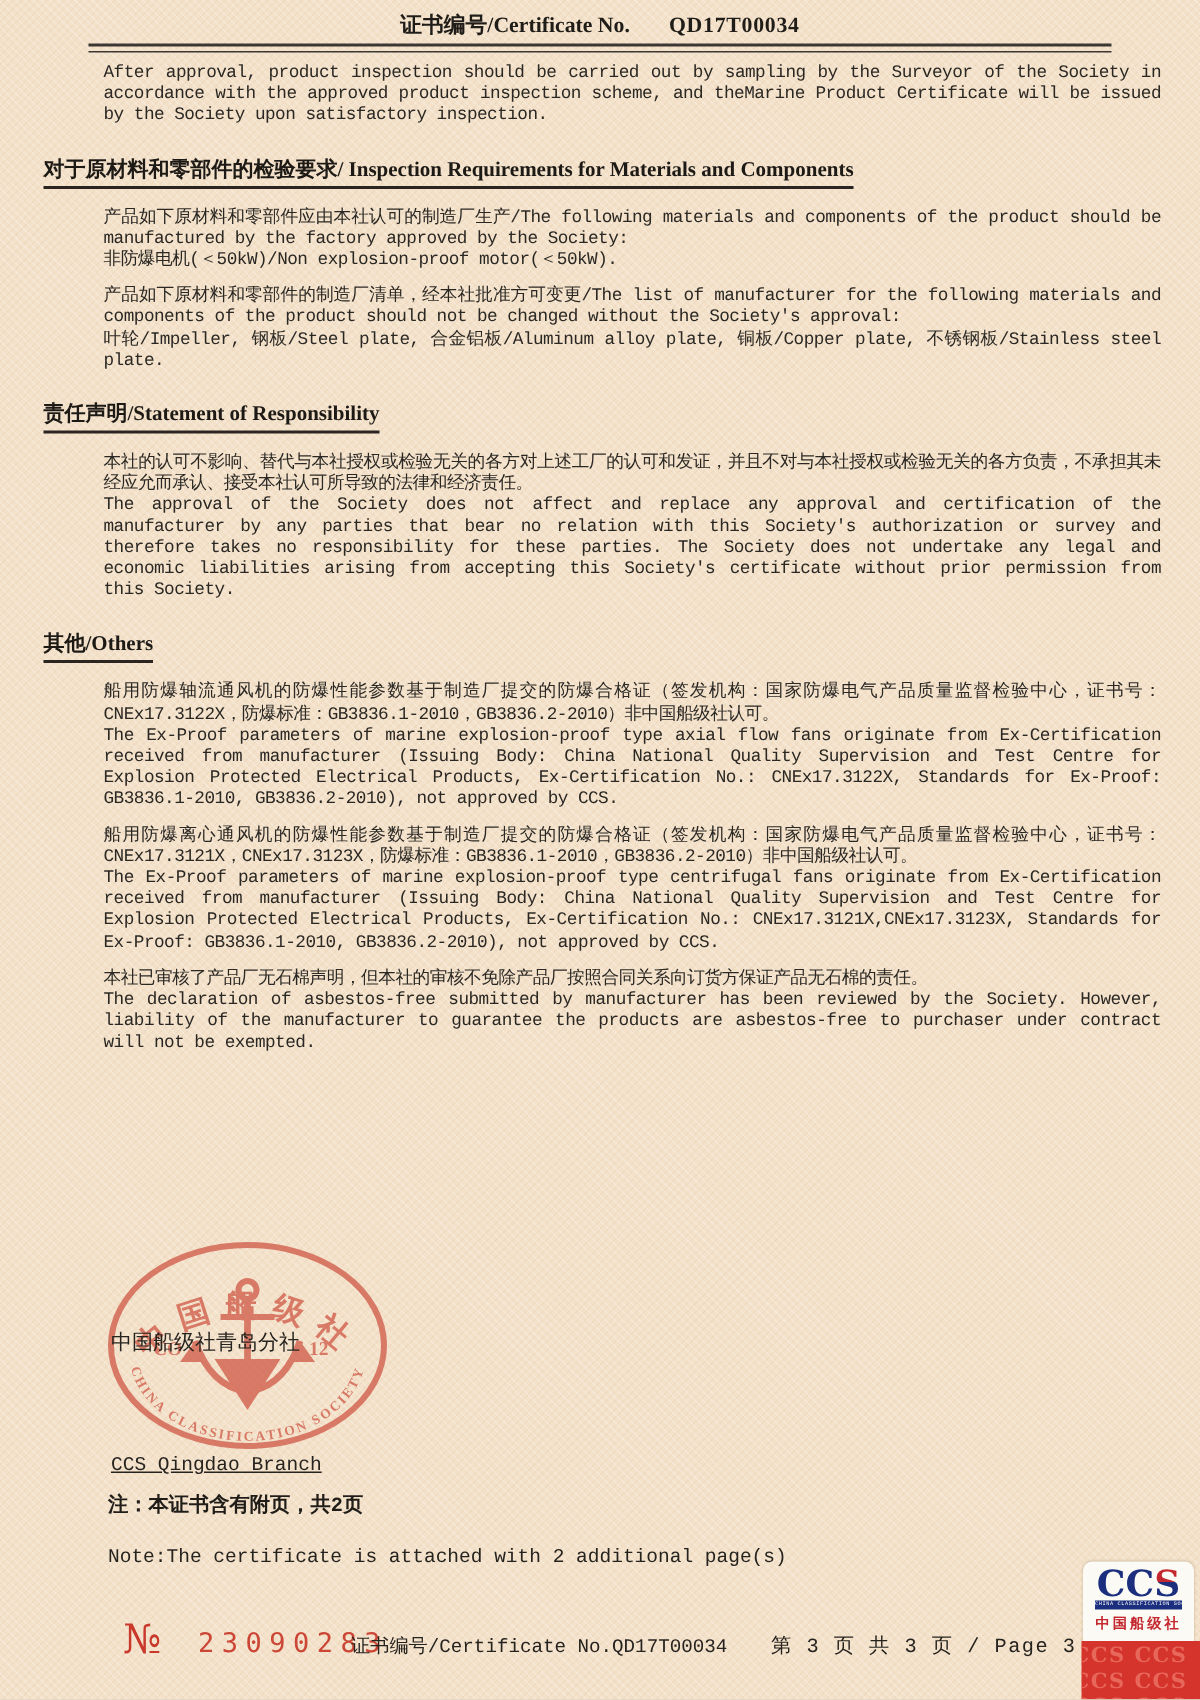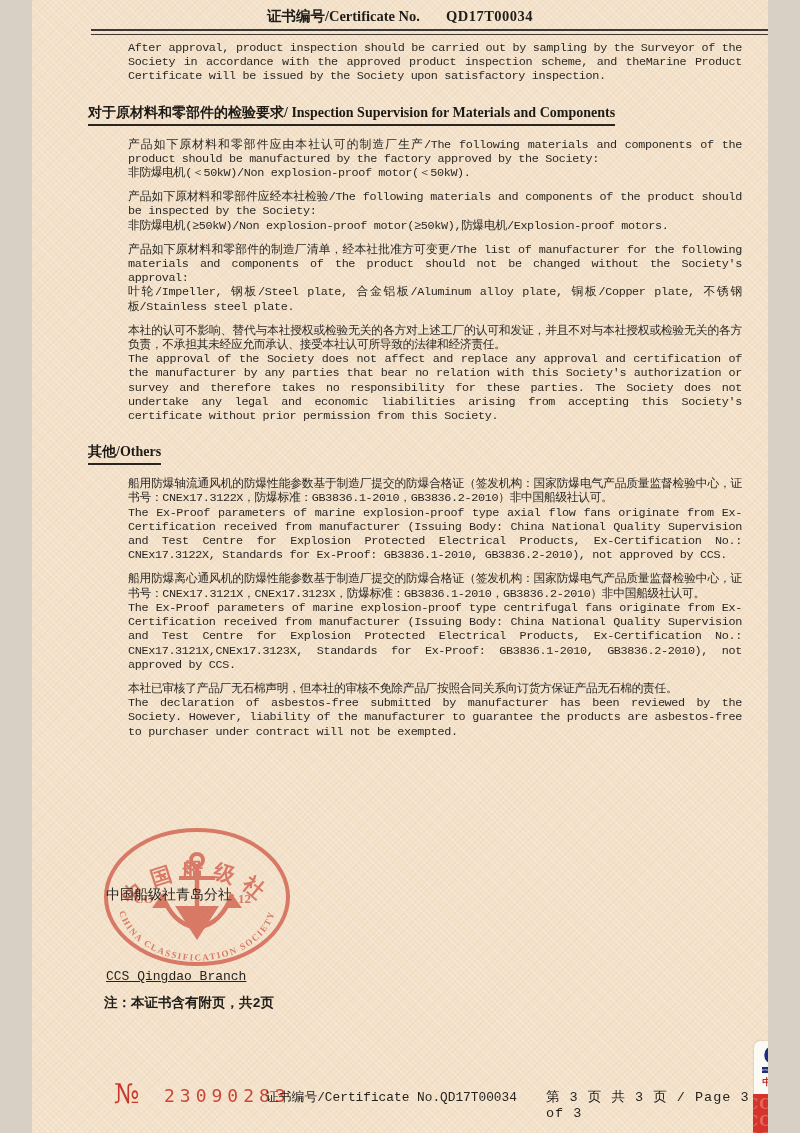--- a/index.html
+++ b/index.html
@@ -1,18 +1,18 @@
 <!DOCTYPE html>
 <html><head>
 <meta charset="utf-8">
 <style>
   html,body{margin:0;padding:0;background:#d8d0c4;}
   .page{
     position:relative;
-    width:736px;height:1133px;
+    width:800px;height:1133px;
     margin:0 auto;
     background-color:#f3e1c9;
     background-image:
       repeating-linear-gradient(45deg, rgba(255,255,255,.22) 0 1px, transparent 1px 4px),
       repeating-linear-gradient(-45deg, rgba(206,177,142,.12) 0 1px, transparent 1px 4px);
     overflow:hidden;
     font-family:"Liberation Mono","DejaVu Sans Mono",monospace;
     color:#2b2824;
   }
   .header{
@@ -23,21 +23,21 @@
     font-size:14.5px;
     color:#201d19;
   }
   .header-value{margin-left:26px;letter-spacing:.5px;}
   .double-rule{
     margin:3px 0 0 59px;
     width:682px;height:3px;
     border-top:2.5px solid #3c3732;
     border-bottom:1.5px solid #3c3732;
   }
-  .content{padding:6px 26px 0 96px;}
+  .content{padding:6px 26px 0 69px;}
   .para{
     margin:0 0 10px 0;
     font-size:11.8px;
     line-height:14.2px;
     letter-spacing:-0.35px;
     white-space:pre-line;
     text-align:justify;
   }
   .sec-heading{
     margin:20px 0 12px -40px;
@@ -127,29 +127,30 @@
 
   <div class="header">
     <span>证书编号/Certificate No.</span><span class="header-value">QD17T00034</span>
   </div>
   <div class="double-rule"></div>
 
   <div class="content">
     <p class="para">After approval, product inspection should be carried out by sampling by the Surveyor of the Society in accordance with the approved product inspection scheme, and theMarine Product Certificate will be issued by the Society upon satisfactory inspection.</p>
 
     <div class="sec-heading">
-      <span class="heading-text">对于原材料和零部件的检验要求/ Inspection Supervision for Materials and Components</span>
+      <span class="heading-text">对于原材料和零部件的检验要求/ Inspection Requirements for Materials and Components</span>
     </div>
     <p class="para">产品如下原材料和零部件应由本社认可的制造厂生产/The following materials and components of the product should be manufactured by the factory approved by the Society:
 非防爆电机(＜50kW)/Non explosion-proof motor(＜50kW).</p>
-    <p class="para">产品如下原材料和零部件应经本社检验/The following materials and components of the product should be inspected by the Society:
-非防爆电机(≥50kW)/Non explosion-proof motor(≥50kW),防爆电机/Explosion-proof motors.</p>
     <p class="para">产品如下原材料和零部件的制造厂清单，经本社批准方可变更/The list of manufacturer for the following materials and components of the product should not be changed without the Society's approval:
 叶轮/Impeller, 钢板/Steel plate, 合金铝板/Aluminum alloy plate, 铜板/Copper plate, 不锈钢板/Stainless steel plate.</p>
 
+    <div class="sec-heading">
+      <span class="heading-text">责任声明/Statement of Responsibility</span>
+    </div>
     <p class="para">本社的认可不影响、替代与本社授权或检验无关的各方对上述工厂的认可和发证，并且不对与本社授权或检验无关的各方负责，不承担其未经应允而承认、接受本社认可所导致的法律和经济责任。
 The approval of the Society does not affect and replace any approval and certification of the manufacturer by any parties that bear no relation with this Society's authorization or survey and therefore takes no responsibility for these parties. The Society does not undertake any legal and economic liabilities arising from accepting this Society's certificate without prior permission from this Society.</p>
 
     <div class="sec-heading">
       <span class="heading-text">其他/Others</span>
     </div>
     <p class="para">船用防爆轴流通风机的防爆性能参数基于制造厂提交的防爆合格证（签发机构：国家防爆电气产品质量监督检验中心，证书号：CNEx17.3122X，防爆标准：GB3836.1-2010，GB3836.2-2010）非中国船级社认可。
 The Ex-Proof parameters of marine explosion-proof type axial flow fans originate from Ex-Certification received from manufacturer (Issuing Body: China National Quality Supervision and Test Centre for Explosion Protected Electrical Products, Ex-Certification No.: CNEx17.3122X, Standards for Ex-Proof: GB3836.1-2010, GB3836.2-2010), not approved by CCS.</p>
     <p class="para">船用防爆离心通风机的防爆性能参数基于制造厂提交的防爆合格证（签发机构：国家防爆电气产品质量监督检验中心，证书号：CNEx17.3121X，CNEx17.3123X，防爆标准：GB3836.1-2010，GB3836.2-2010）非中国船级社认可。
 The Ex-Proof parameters of marine explosion-proof type centrifugal fans originate from Ex-Certification received from manufacturer (Issuing Body: China National Quality Supervision and Test Centre for Explosion Protected Electrical Products, Ex-Certification No.: CNEx17.3121X,CNEx17.3123X, Standards for Ex-Proof: GB3836.1-2010, GB3836.2-2010), not approved by CCS.</p>
@@ -178,20 +179,21 @@
       <path d="M134 72 Q124 102 99 106" stroke-width="4.5"></path>
       <path d="M64 72 L54 86 L72 86 Z" fill="#cf5644" stroke="none"></path>
       <path d="M134 72 L144 86 L126 86 Z" fill="#cf5644" stroke="none"></path>
     </g>
   </svg>
 
   <div class="branch-cn">中国船级社青岛分社</div>
   <div class="branch-en">CCS Qingdao Branch</div>
 
   <div class="note-cn">注：本证书含有附页，共2页</div>
+  <div class="note-en">Note:The certificate is attached with 2 additional page(s)</div>
 
   <span class="serial-symbol">№</span>
   <span class="serial-number">23090283</span>
   <span class="footer-cert">证书编号/Certificate No.QD17T00034</span>
   <span class="footer-page">第 3 页 共 3 页 / Page 3 of 3</span>
 
   <div class="logo-box">
     <div class="logo-ccs"><span class="lc">C</span><span class="lc">C</span><span class="ls">S</span></div>
     <div class="logo-bar">CHINA CLASSIFICATION SOCIETY</div>
     <div class="logo-sub">中国船级社</div>

